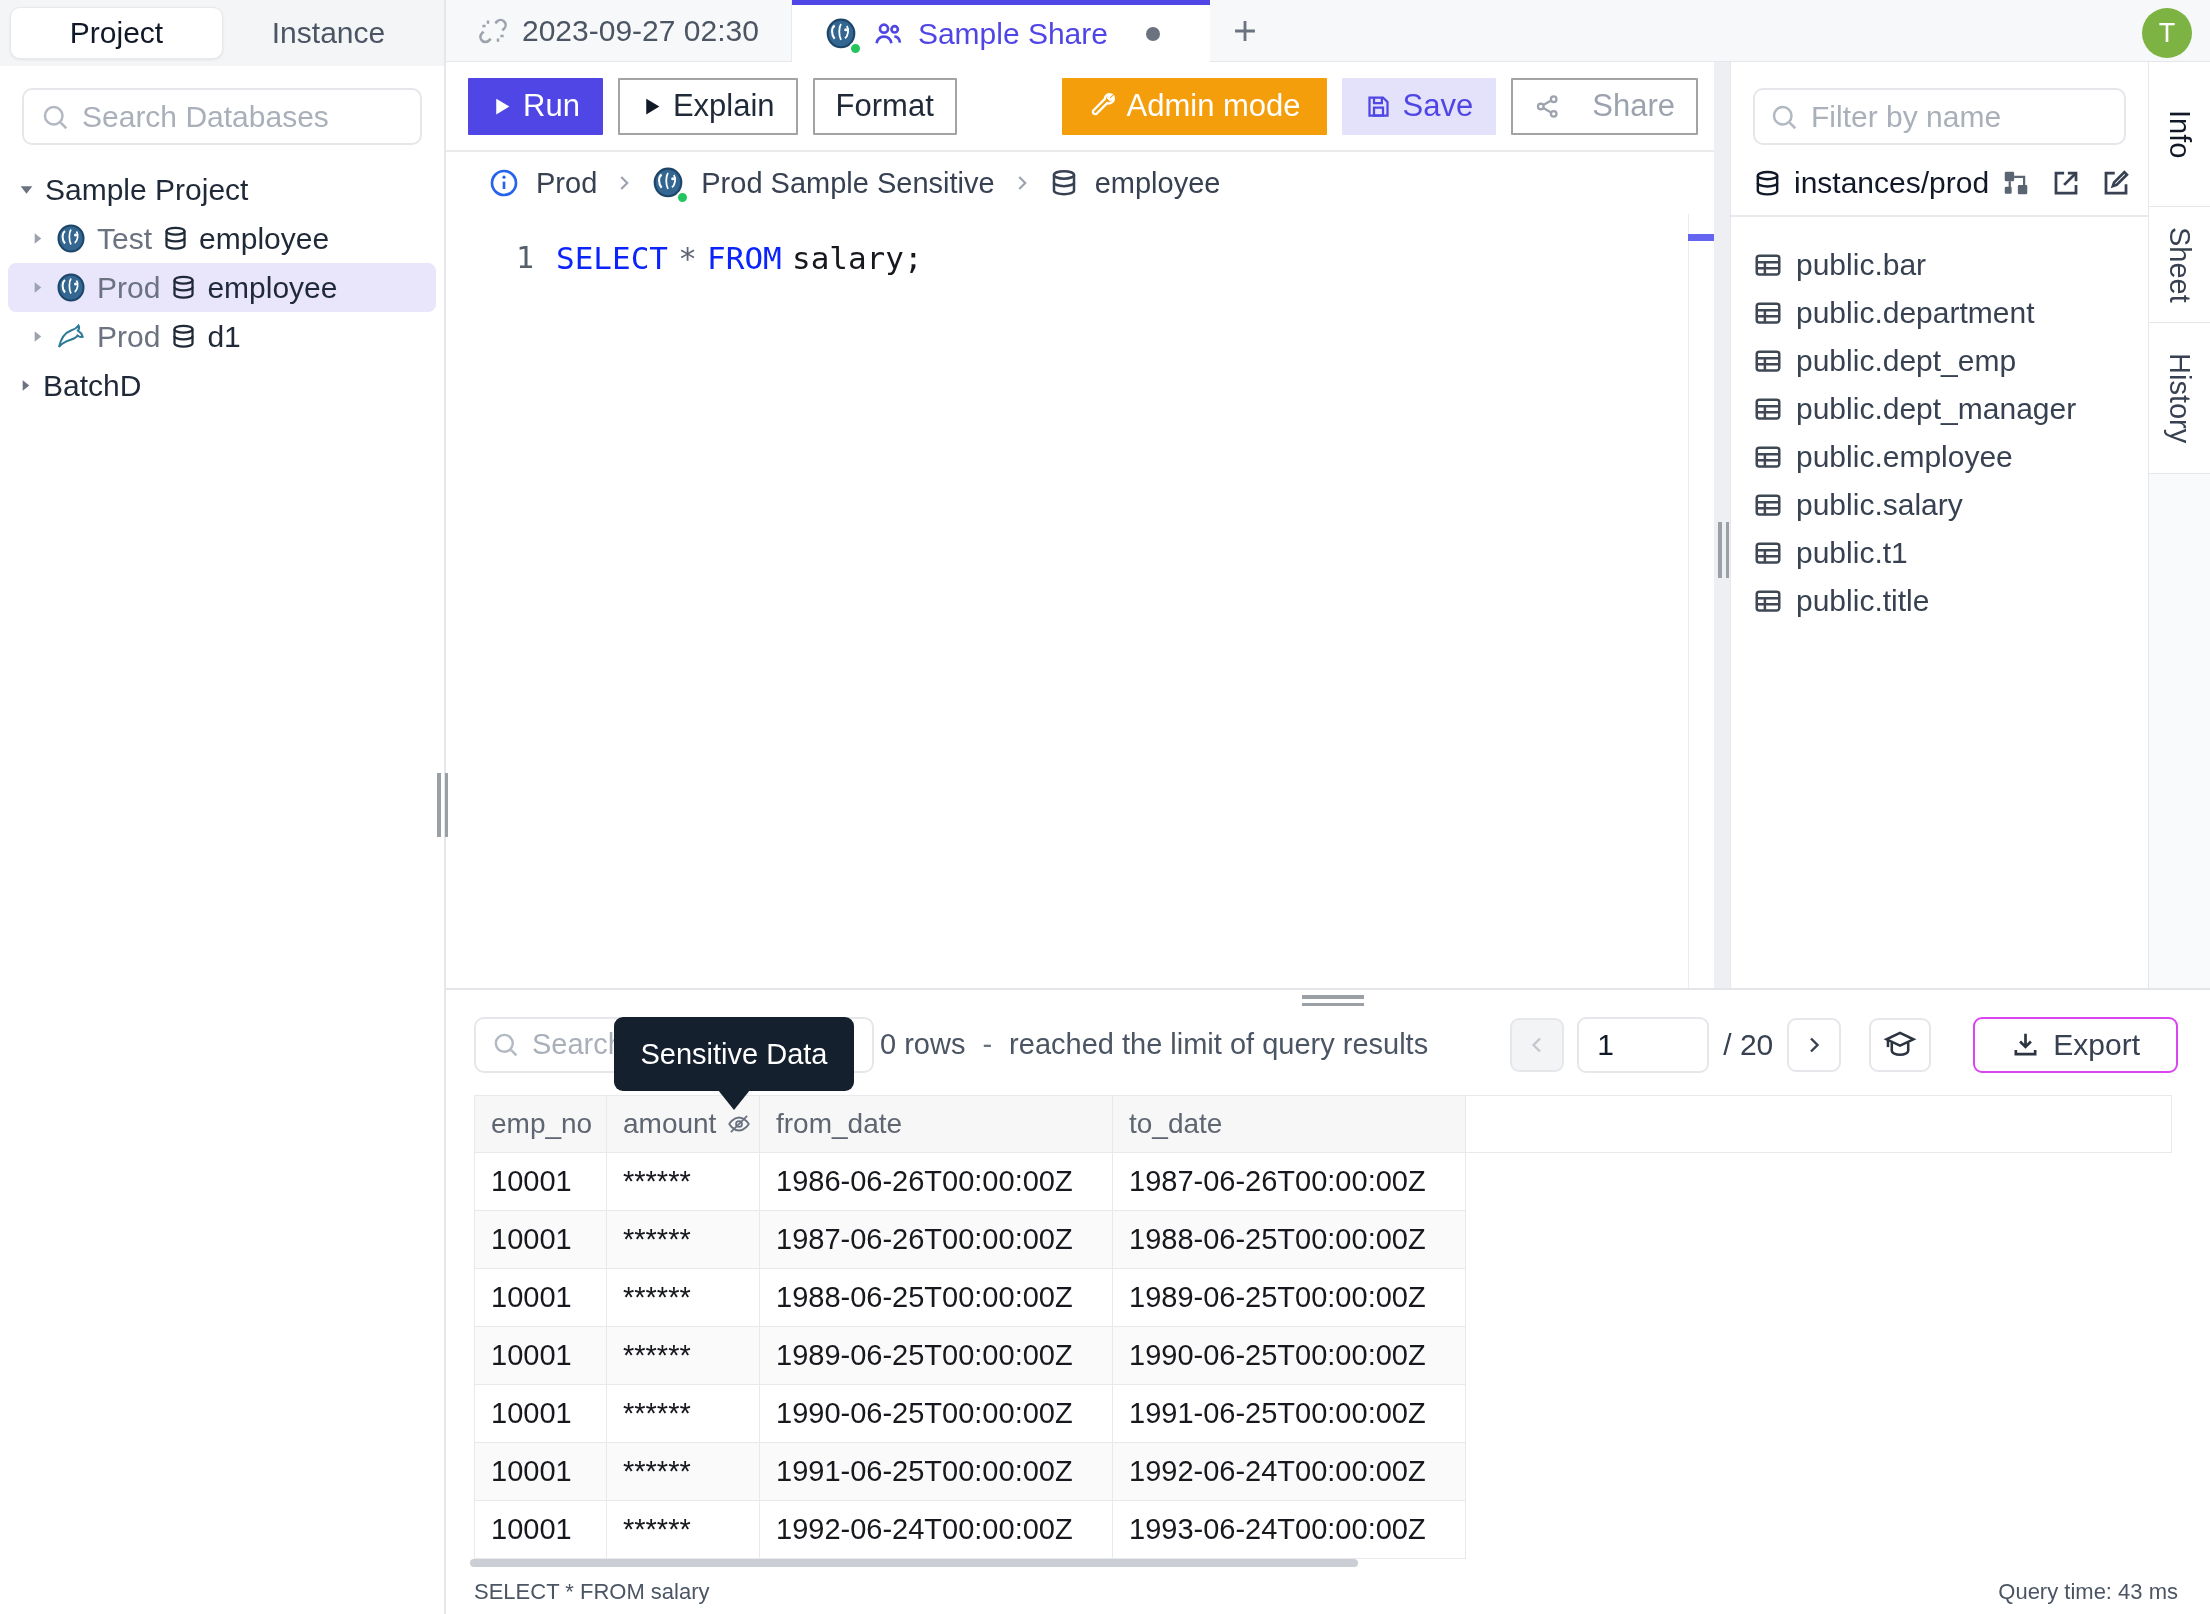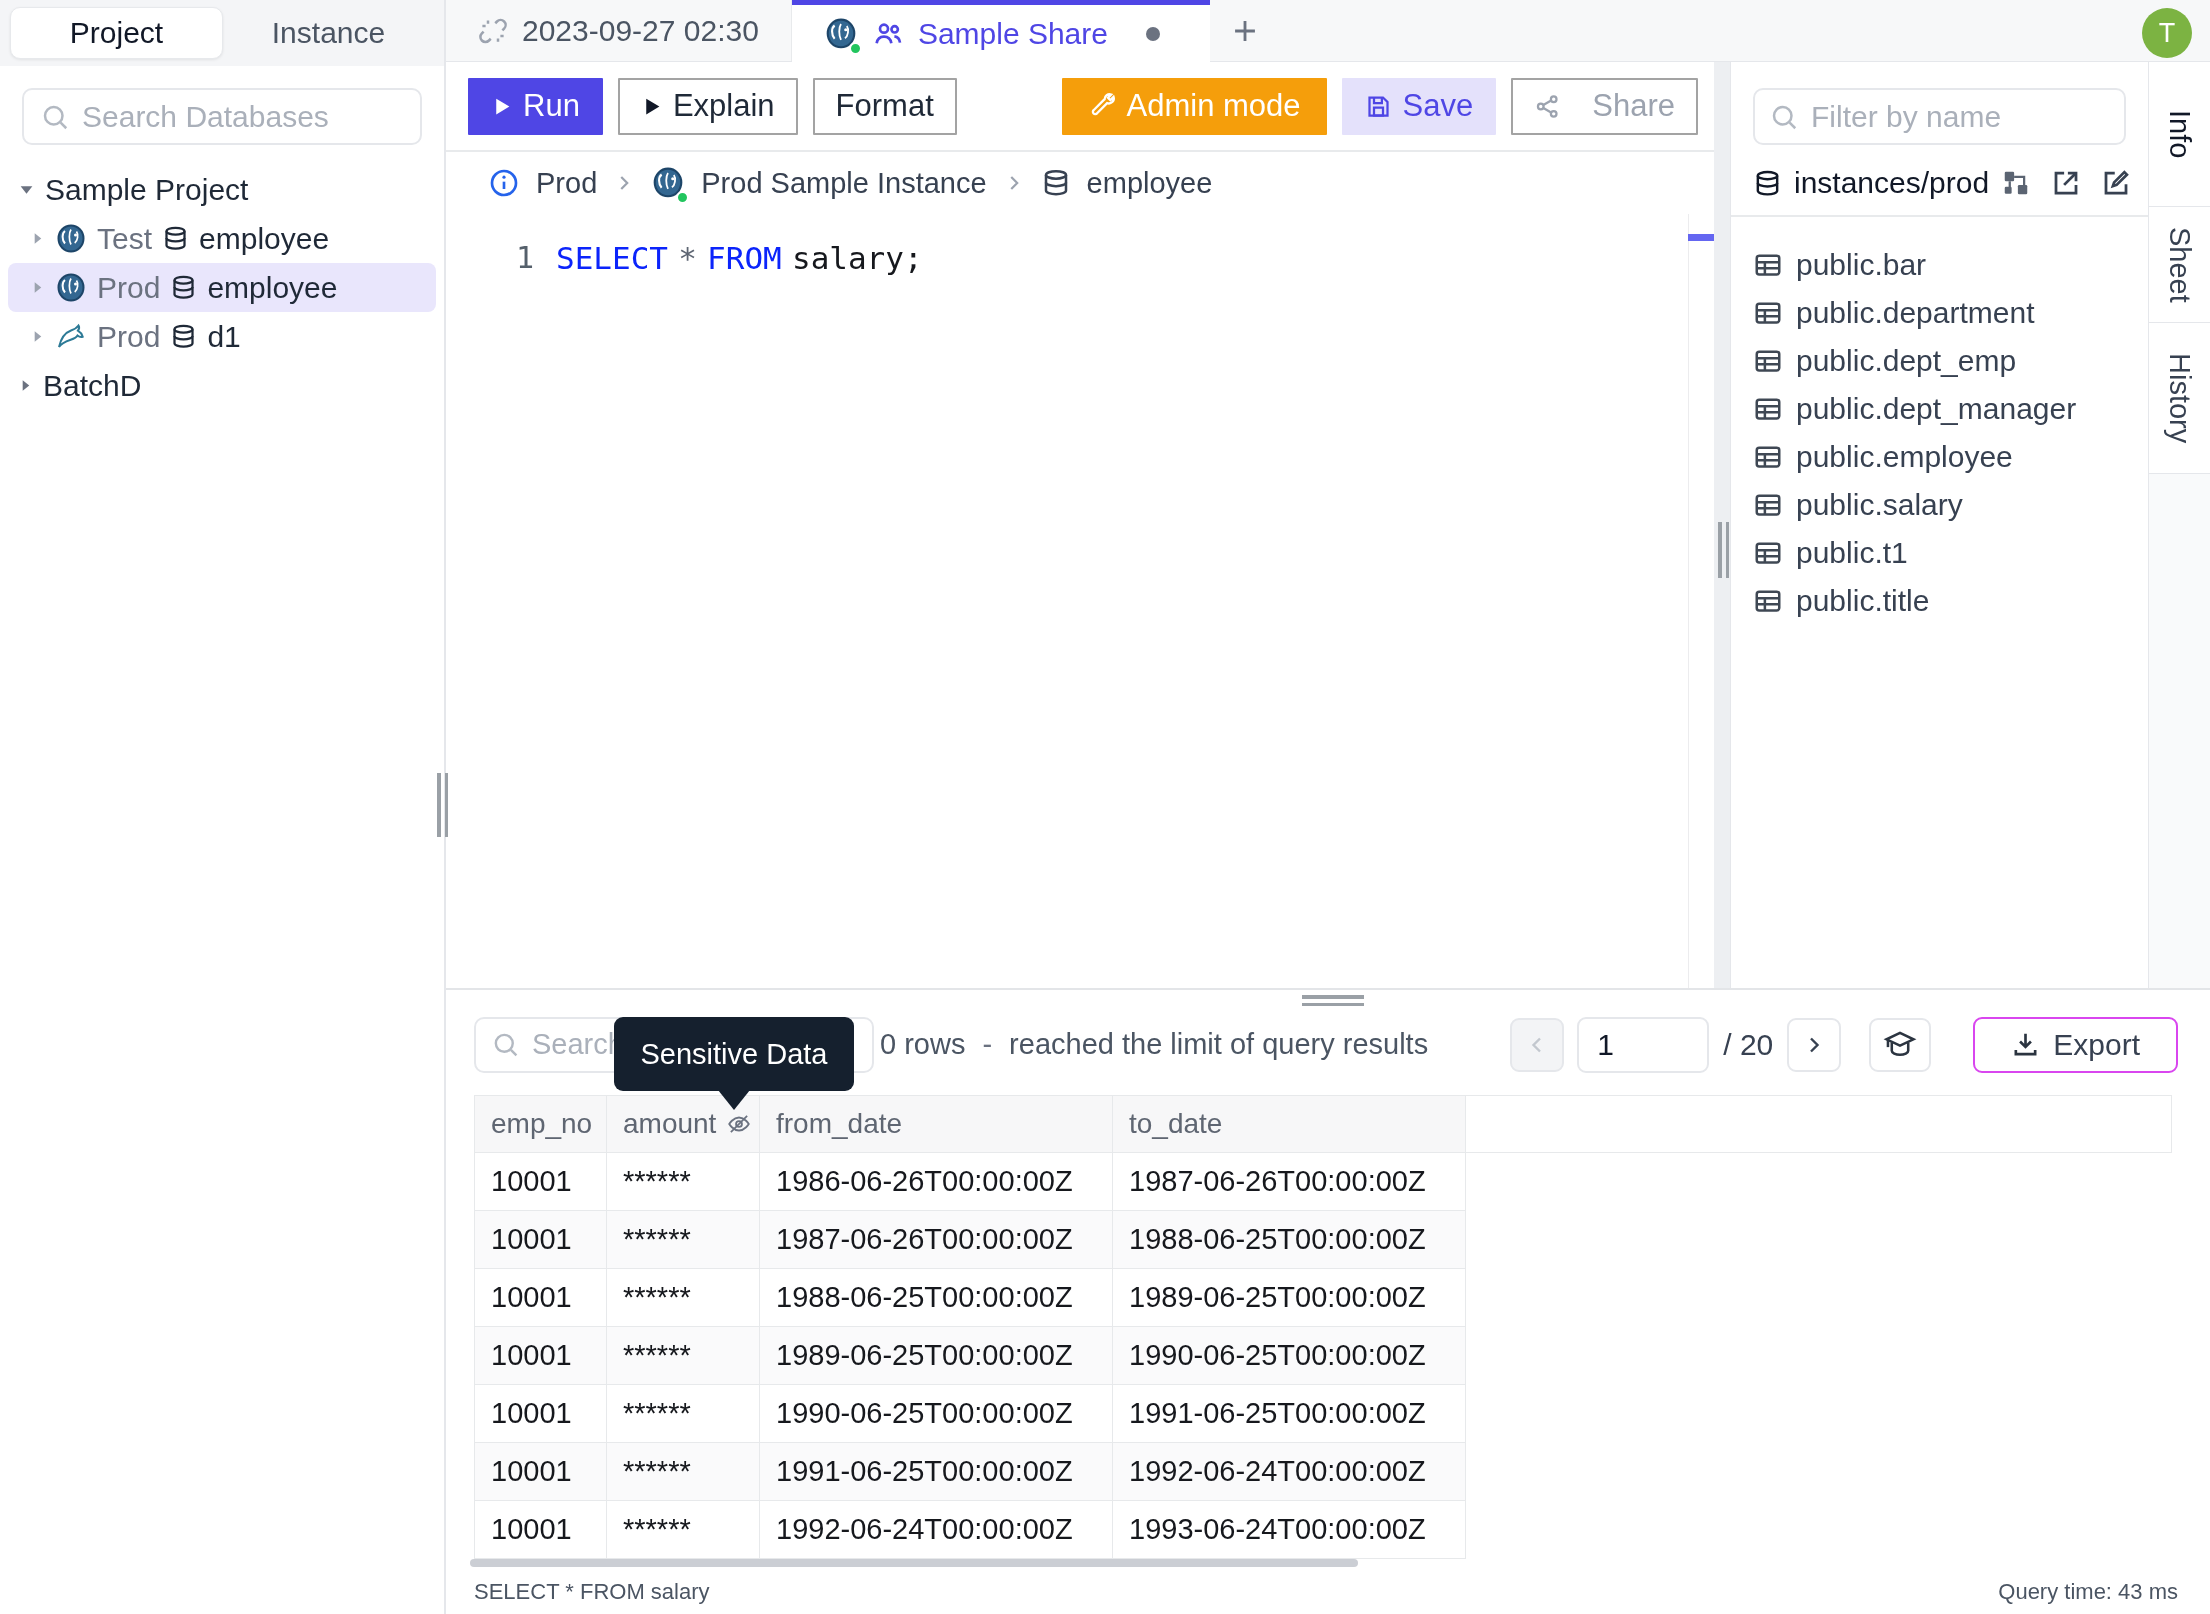--- a/index.html
+++ b/index.html
@@ -395,21 +395,21 @@
     <span class="crumb-ic">
       <svg width="34" height="34" viewBox="0 0 32 32">
         <ellipse cx="16" cy="15.5" rx="12.5" ry="13" fill="#336791" stroke="#1d4568" stroke-width="2"></ellipse>
         <path d="M10 8c-3.2 2.2-3.2 9 0 12.5" stroke="#fff" stroke-width="2" fill="none"></path>
         <path d="M16 6.5c-2.2 3.2-2.2 11 0 15" stroke="#fff" stroke-width="1.7" fill="none"></path>
         <path d="M21.5 8.5c2.2 3 1.2 9.5-1.8 11.5" stroke="#fff" stroke-width="1.7" fill="none"></path>
         <circle cx="20.5" cy="12" r="1.5" fill="#fff"></circle>
         </svg>
       <span class="status-dot"></span>
     </span>
-    <span>Prod Sample Instance</span>
+    <span>Prod Sample Sensitive</span>
     <span>
       <svg width="22" height="22" viewBox="0 0 24 24" fill="none" stroke="#9ca3af" stroke-width="2.4">
           <path d="M9 5.5l6.5 6.5L9 18.5"></path>
         </svg>
     </span>
     <span>
       <svg width="30" height="30" viewBox="0 0 24 24" fill="none" stroke="#374151" stroke-width="2">
         <ellipse cx="12" cy="5.5" rx="8" ry="3"></ellipse>
         <path d="M4 5.5v6c0 1.7 3.6 3 8 3s8-1.3 8-3v-6"></path>
         <path d="M4 11.5v6.5c0 1.7 3.6 3 8 3s8-1.3 8-3V11.5"></path>

